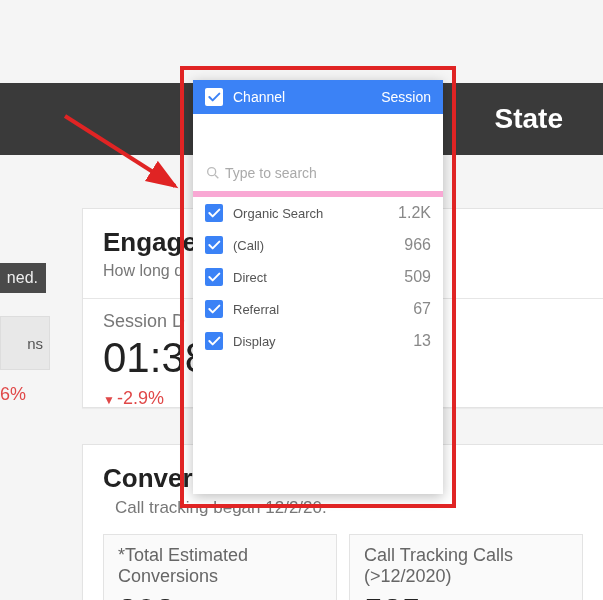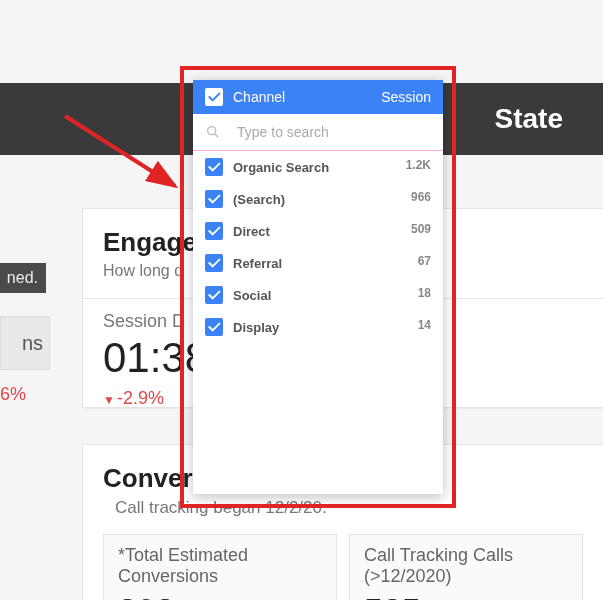--- a/index.html
+++ b/index.html
@@ -23,21 +23,21 @@
     left: 0;
     background: #4a4a4a;
     color: #eee;
     font-size: 16px;
     padding: 6px 8px 6px 0;
   }
   .left-frag.f1 { top: 263px; width: 46px; text-align: right; }
   .left-frag.f2 {
     top: 316px; width: 50px; height: 54px; background: #e8e8e8; color:#555;
     border:1px solid #ddd; display:flex; align-items:center; justify-content:flex-end;
-    padding-right:6px; font-size:20px;
+    padding-right:6px; font-size:15px;
   }
   .left-frag.f3 {
     top: 384px; width: 46px; background: transparent; color:#e04848; font-size:18px;
     padding:0;
   }
 
   
   .card {
     position: absolute;
     background: #fff;
@@ -91,40 +91,41 @@
     width:18px; height:18px; background:#fff; border-radius:2px;
     display:inline-flex; align-items:center; justify-content:center;
     flex-shrink:0;
   }
   .cb svg { width:16px; height:16px; }
   .cb.blue svg path { stroke:#3b82f6; }
   .row .cb { background:#3b82f6; }
   .row .cb svg path { stroke:#fff; }
 
   .dd-search {
-    display:flex; align-items:center; gap:16px;
+    display:flex; align-items:center; gap:4px;
     padding: 10px 12px;
-    border-bottom:1px solid #f9a8d4;
+    border-bottom:6px solid #f9a8d4;
     color:#999;
+    margin-top:41px;
   }
   .dd-search svg { width:16px; height:16px; flex-shrink:0; }
   .dd-search input {
     border:none; outline:none; font-size:14px; color:#555; width:100%;
     background:transparent;
   }
   .dd-search input::placeholder { color:#aaa; }
 
   .dd-rows { flex:1; overflow:auto; }
   .row {
-    display:flex; align-items:flex-start; justify-content:space-between;
+    display:flex; align-items:flex-end; justify-content:space-between;
     padding: 7px 12px;
-    font-size: 13px; color:#555;font-weight:bold;
+    font-size: 13px; color:#555;
   }
   .row .rl { display:flex; align-items:center; gap:10px; }
-  .row .val { color:#888; font-size:12px; }
+  .row .val { color:#888; font-size:16px; }
 
   
   .anno-rect {
     position:absolute;
     top: 66px; left: 180px;
     width: 276px; height: 442px;
     border: 4px solid #e02424;
     z-index: 20; pointer-events:none;
   }
   .anno-arrow {
@@ -203,21 +204,21 @@
           </span>
         <span class="val">1.2K</span>
       </div>
       <div class="row">
         <span class="rl">
             <span class="cb">
               <svg viewBox="0 0 24 24" fill="none">
                 <path d="M5 12l5 5L20 7" stroke-width="3" stroke-linecap="round" stroke-linejoin="round"></path>
               </svg>
             </span>
-            <span>(Search)</span>
+            <span>(Call)</span>
           </span>
         <span class="val">966</span>
       </div>
       <div class="row">
         <span class="rl">
             <span class="cb">
               <svg viewBox="0 0 24 24" fill="none">
                 <path d="M5 12l5 5L20 7" stroke-width="3" stroke-linecap="round" stroke-linejoin="round"></path>
               </svg>
             </span>
@@ -236,34 +237,23 @@
           </span>
         <span class="val">67</span>
       </div>
       <div class="row">
         <span class="rl">
             <span class="cb">
               <svg viewBox="0 0 24 24" fill="none">
                 <path d="M5 12l5 5L20 7" stroke-width="3" stroke-linecap="round" stroke-linejoin="round"></path>
               </svg>
             </span>
-            <span>Social</span>
-          </span>
-        <span class="val">18</span>
-      </div>
-      <div class="row">
-        <span class="rl">
-            <span class="cb">
-              <svg viewBox="0 0 24 24" fill="none">
-                <path d="M5 12l5 5L20 7" stroke-width="3" stroke-linecap="round" stroke-linejoin="round"></path>
-              </svg>
-            </span>
             <span>Display</span>
           </span>
-        <span class="val">14</span>
+        <span class="val">13</span>
       </div>
     </div>
   </div>
 
   <div class="anno-rect"></div>
 
   <svg class="anno-arrow" viewBox="0 0 130 90">
     <defs>
       <marker id="ah" markerWidth="10" markerHeight="10" refX="7" refY="3" orient="auto">
         <path d="M0,0 L8,3 L0,6 Z" fill="#e02424"></path>

